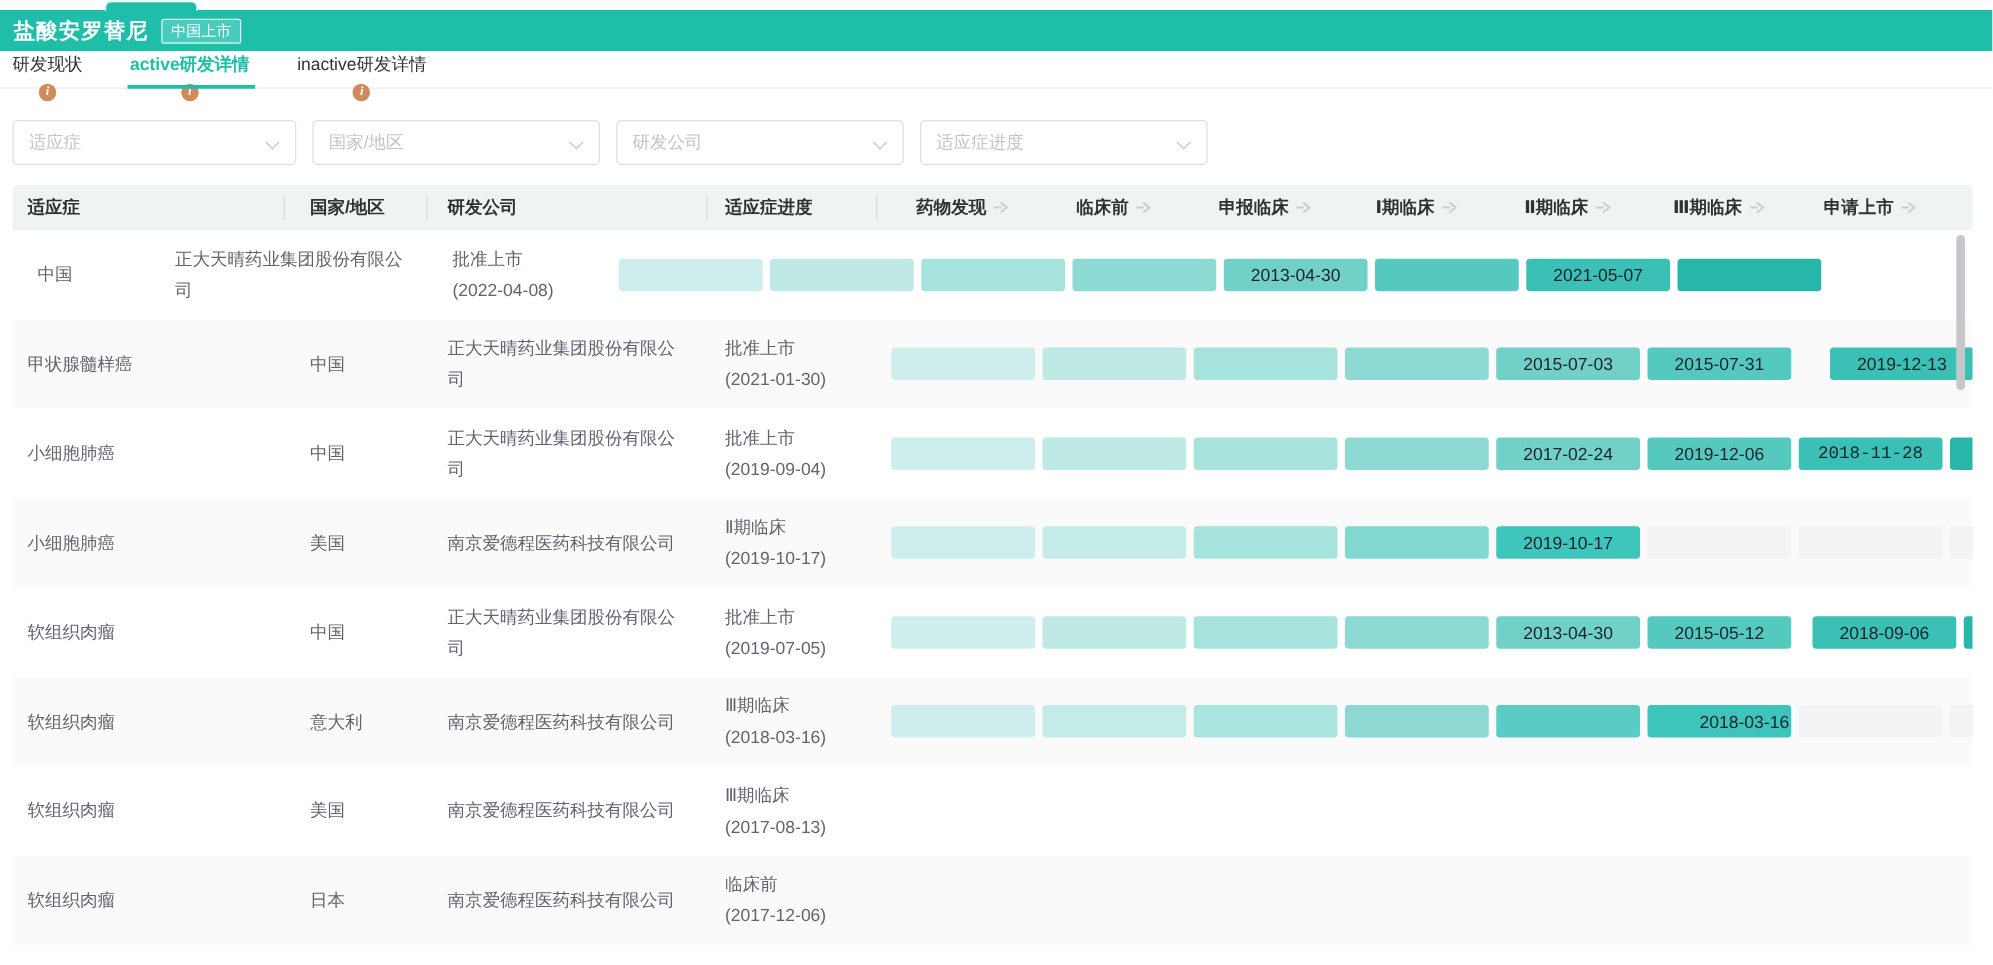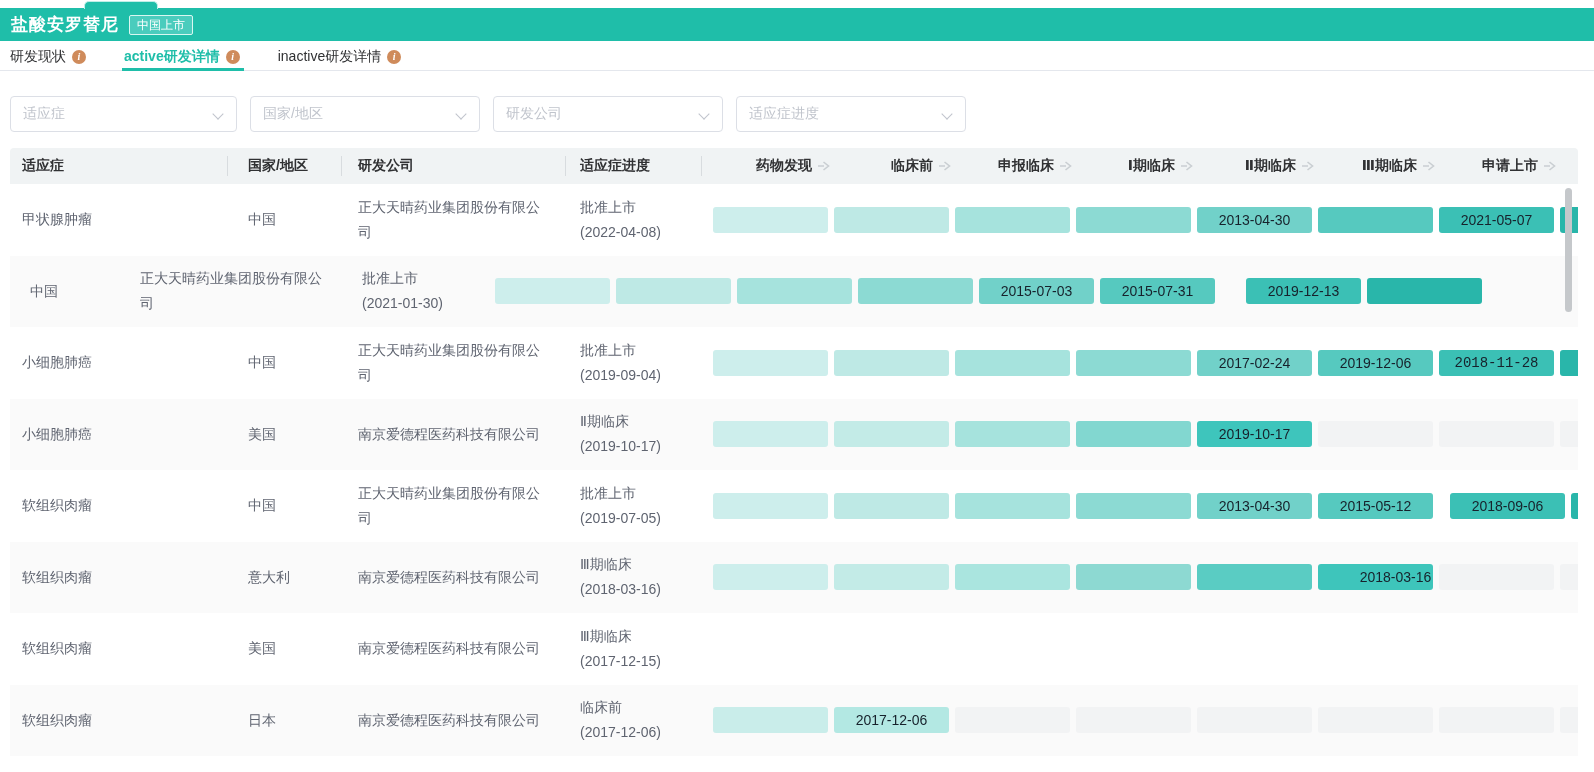--- a/index.html
+++ b/index.html
@@ -15,21 +15,21 @@
   
   .titlebar { height:33px; background:#1fbea9; display:flex; align-items:center; padding:0 11px;font-family:Liberation Serif, serif; }
   .title { color:#fff; font-size:17px; font-weight:bold; letter-spacing:1px; }
   .badge { margin-left:10px; background:#4accbd; border:1px solid #d8f7f1; color:#fff;
            font-size:12px; line-height:16px; padding:1px 7px; border-radius:2px; }
 
   
   .tabs { height:30px; display:flex; align-items:flex-start; padding:2px 0 0 10px; gap:38px;
           border-bottom:1px solid #e4e7ed; background:#fff; }
   .tab { display:flex; align-items:center; gap:6px; font-size:14px; color:#303133; height:27px;
-         position:relative; cursor:pointer; }
+         position:relative; cursor:pointer;flex-direction:column; }
   .tab.active { color:#1fbea9; font-weight:bold; }
   .tab.active::after { content:""; position:absolute; left:-2px; right:-4px; bottom:-1px; height:3px;
                        background:#1fbea9; }
   .info-icon { width:14px; height:14px; border-radius:50%; background:#cf8b5b; color:#fff;
                font-size:10px; line-height:14px; display:inline-flex; align-items:center;
                justify-content:center; font-style:italic; font-weight:bold;
                font-family:"Liberation Serif",serif; }
 
   
   .filters { display:flex; gap:13px; padding:25px 0 0 10px; background:#fff; }
@@ -46,21 +46,21 @@
   .table { margin:16px 0 0 10px; width:1568px; }
   .thead { display:flex; height:36px; background:#f0f3f4; align-items:center; font-weight:bold;
            font-size:14px; color:#303133; border-radius:4px 4px 0 0; }
   .hc { position:relative; height:100%; display:flex; align-items:center; flex:none; }
   .hc::after { content:""; position:absolute; right:0; top:8px; bottom:8px; width:1px; background:#d8dcdf; }
   .c1 { width:218px; padding-left:12px; }
   .c2 { width:114px; padding-left:20px; }
   .c3 { width:224px; padding-left:16px; padding-right:20px; }
   .c4 { width:136px; padding-left:14px; }
   .hphases { flex:1; display:flex; height:100%; align-items:center; padding-left:8px; overflow:hidden; }
-  .hp { width:121px; flex:none; display:flex; align-items:center; justify-content:flex-end; gap:5px; }
+  .hp { width:121px; flex:none; display:flex; align-items:center; justify-content:center; gap:5px; }
   .hp svg { flex:none; }
 
   .trow { display:flex; height:71.5px; align-items:center; background:#fff; }
   .trow.alt { background:#fafafa; }
   .td { font-size:14px; color:#5f6470; line-height:25px; flex:none; }
   .phases { flex:1; display:flex; height:100%; align-items:center; padding-left:8px; overflow:hidden; }
   .seg { width:115px; margin:0 3px; height:26px; flex:none; border-radius:3px; display:flex;
          align-items:center; justify-content:center; font-size:14px; color:#17222c; }
 
   .vthumb { position:absolute; left:1565px; top:188px; width:7px; height:124px;
@@ -168,39 +168,39 @@
         <div class="hp">
           <span>申请上市</span>
           <svg width="14" height="10" viewBox="0 0 14 10">
               <path d="M1 5 h6 M6.5 1 l5 4 -5 4" stroke="#c9ced2" stroke-width="1.6" fill="none"></path>
             </svg>
         </div>
       </div>
     </div>
     <div class="tbody" id="tbody">
         <div class="trow">
-          <div class="td c1">甲状腺肿瘤</div>
           <div class="td c2">中国</div>
           <div class="td c3">正大天晴药业集团股份有限公司</div>
           <div class="td c4">
             <div class="stage-line">批准上市</div>
             <div class="stage-line">(2022-04-08)</div>
           </div>
           <div class="phases">
             <div class="seg" style="background: rgb(205, 238, 236);"></div>
             <div class="seg" style="background: rgb(190, 233, 229);"></div>
             <div class="seg" style="background: rgb(166, 227, 221);"></div>
             <div class="seg" style="background: rgb(140, 218, 211);"></div>
             <div class="seg" style="background: rgb(113, 209, 201);">2013-04-30</div>
             <div class="seg" style="background: rgb(86, 201, 191);"></div>
             <div class="seg" style="background: rgb(59, 192, 181);">2021-05-07</div>
             <div class="seg" style="background: rgb(41, 182, 170);"></div>
           </div>
         </div>
         <div class="trow alt">
+          <div class="td c1">甲状腺髓样癌</div>
           <div class="td c2">中国</div>
           <div class="td c3">正大天晴药业集团股份有限公司</div>
           <div class="td c4">
             <div class="stage-line">批准上市</div>
             <div class="stage-line">(2021-01-30)</div>
           </div>
           <div class="phases">
             <div class="seg" style="background: rgb(205, 238, 236);"></div>
             <div class="seg" style="background: rgb(190, 233, 229);"></div>
             <div class="seg" style="background: rgb(166, 227, 221);"></div>
@@ -286,40 +286,30 @@
             <div class="seg" style="background: rgb(242, 243, 244);"></div>
             <div class="seg" style="background: rgb(242, 243, 244);"></div>
           </div>
         </div>
         <div class="trow">
           <div class="td c1">软组织肉瘤</div>
           <div class="td c2">美国</div>
           <div class="td c3">南京爱德程医药科技有限公司</div>
           <div class="td c4">
             <div class="stage-line">Ⅲ期临床</div>
-            <div class="stage-line">(2017-12-15)</div>
+            <div class="stage-line">(2017-08-13)</div>
           </div>
         </div>
         <div class="trow alt">
           <div class="td c1">软组织肉瘤</div>
           <div class="td c2">日本</div>
           <div class="td c3">南京爱德程医药科技有限公司</div>
           <div class="td c4">
             <div class="stage-line">临床前</div>
             <div class="stage-line">(2017-12-06)</div>
           </div>
-          <div class="phases">
-            <div class="seg" style="background: rgb(201, 237, 234);"></div>
-            <div class="seg" style="background: rgb(179, 232, 227);">2017-12-06</div>
-            <div class="seg" style="background: rgb(242, 243, 244);"></div>
-            <div class="seg" style="background: rgb(242, 243, 244);"></div>
-            <div class="seg" style="background: rgb(242, 243, 244);"></div>
-            <div class="seg" style="background: rgb(242, 243, 244);"></div>
-            <div class="seg" style="background: rgb(242, 243, 244);"></div>
-            <div class="seg" style="background: rgb(242, 243, 244);"></div>
-          </div>
         </div>
       </div>
   </div>
 
   <div class="vthumb"></div>
 
 </div>
 
 </body></html>

